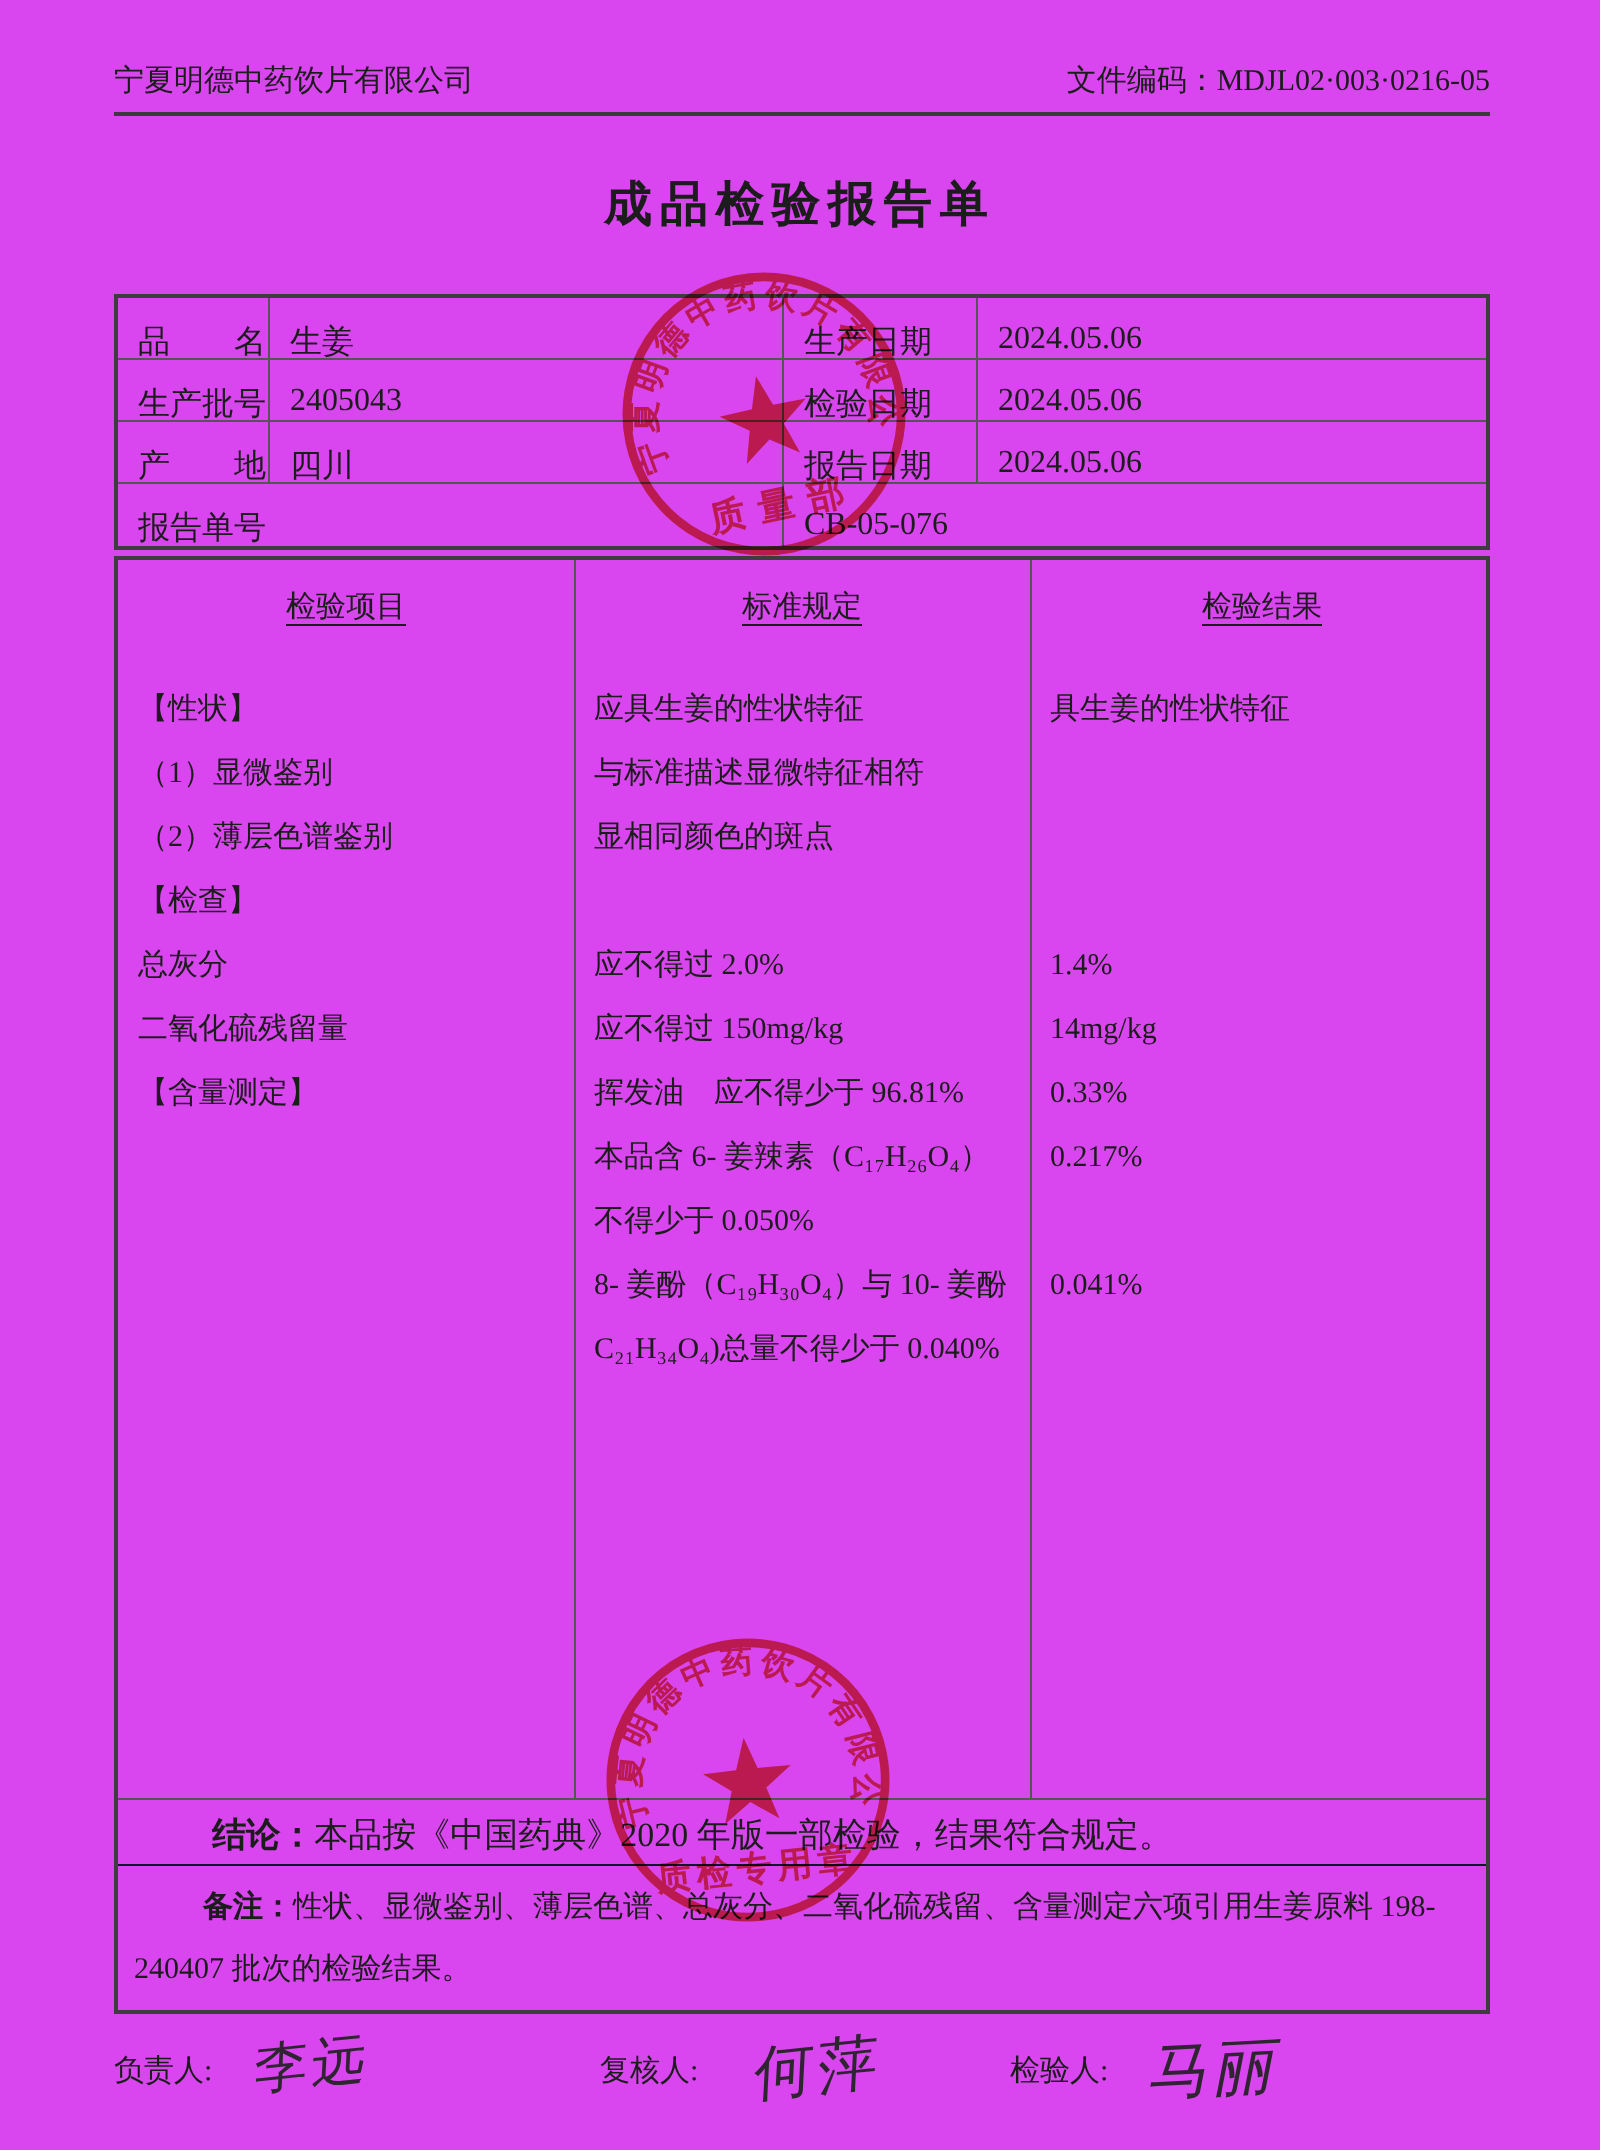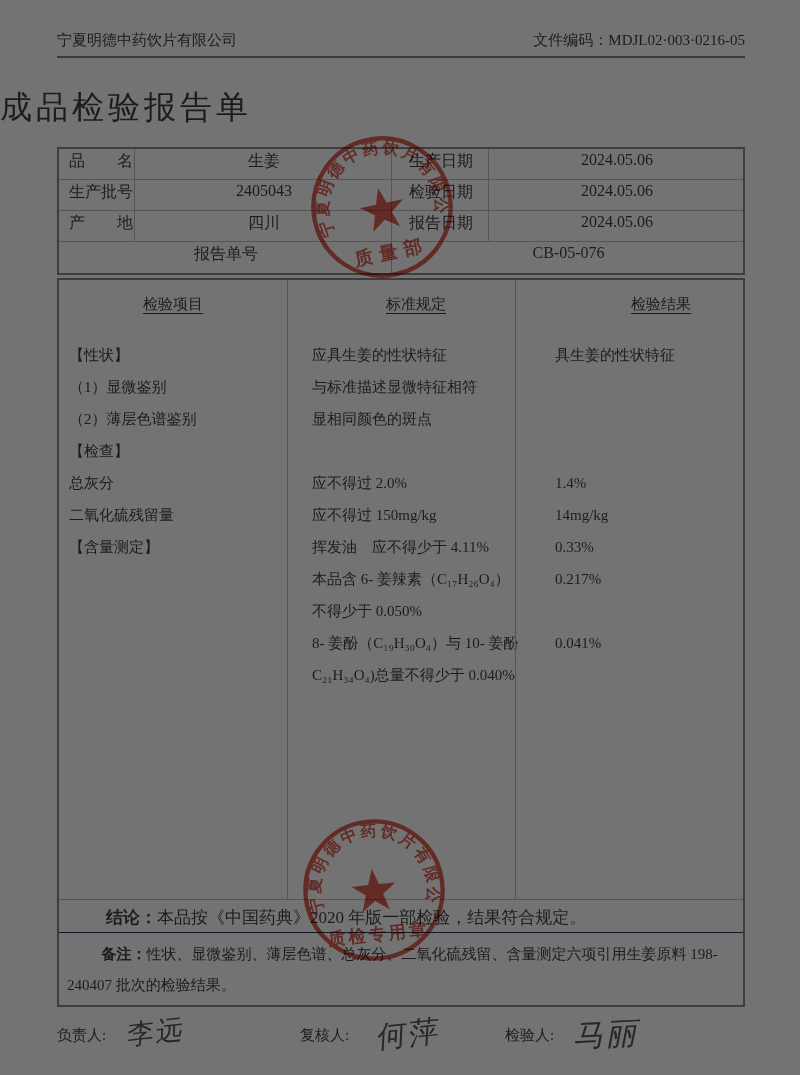--- a/index.html
+++ b/index.html
@@ -1,57 +1,57 @@
 <!DOCTYPE html>
 <html><head>
 <meta charset="utf-8">
 <style>
   * { margin:0; padding:0; box-sizing:border-box; }
   html,body { background:#e9e9e9; }
   .page {
     position:relative; width:800px; height:1075px; margin:0 auto;
-    background:#737373; overflow:hidden;
+    background:#d946ef; overflow:hidden;
     font-family:"Liberation Serif","DejaVu Serif",serif;
     color:#1c1c1c;
   }
   
   .hdr {
     position:absolute; left:57px; width:688px; top:26px; height:32px;
     display:flex; justify-content:space-between; align-items:flex-end;
     border-bottom:2px solid #3a3a3a; padding-bottom:6px; font-size:15px;
   }
   
   .title {
-    position:absolute; left:0; width:100%; top:86px; text-align:left;
-    font-size:32px; font-weight:normal; letter-spacing:4px;
+    position:absolute; left:0; width:100%; top:86px; text-align:center;
+    font-size:24px; font-weight:bold; letter-spacing:4px;
   }
   
   .info {
     position:absolute; left:57px; top:147px; width:688px;
     border:2px solid #3d3d3d; font-size:16px;
     display:grid; grid-template-columns:76px 257px 97px 254px;
     grid-auto-rows:31px;
   }
   .info .cell {
     border-right:1px solid #555; border-bottom:1px solid #555;
-    padding:2px 8px 0 10px; white-space:nowrap; overflow:hidden;text-align:center;
+    padding:12px 8px 0 10px; white-space:nowrap; overflow:hidden;
   }
   .info .cell.lastcol { border-right:none; }
   .info .cell.lastrow { border-bottom:none; }
   .info .span2a { grid-column:1 / span 2; }
   .info .span2b { grid-column:3 / span 2; }
   
   .lower {
     position:absolute; left:57px; top:278px; width:688px;
     border:2px solid #3d3d3d; font-size:15px;
   }
   .mainsec { position:relative; height:620px; border-bottom:1px solid #555; overflow:hidden; }
   .vline { position:absolute; top:0; bottom:0; width:1px; background:#555; }
   .vline.v1 { left:228px; } .vline.v2 { left:456px; }
-  .mrow { display:grid; grid-template-columns:228px 228px 232px; line-height:32px;gap:15px; }
+  .mrow { display:grid; grid-template-columns:228px 228px 232px; line-height:32px; }
   .mrow > div { padding:0 10px; }
   .mhead { margin-top:8px; }
   .mhead > div { text-align:center; }
   .mhead span { text-decoration:underline; text-underline-offset:4px; }
   .gap-top { margin-top:19px; }
   
   .concl { padding:4px 8px 0 8px; height:33px; border-bottom:1px solid #0f172a;
            line-height:28px; font-size:17px; text-indent:2.3em; }
   .remarks { padding:6px 8px 4px 8px; min-height:64px; line-height:31px;
              font-size:15px; text-indent:2.3em; }
@@ -143,21 +143,21 @@
         <div>应不得过 2.0%</div>
         <div>1.4%</div>
       </div>
       <div class="mrow">
         <div>二氧化硫残留量</div>
         <div>应不得过 150mg/kg</div>
         <div>14mg/kg</div>
       </div>
       <div class="mrow">
         <div>【含量测定】</div>
-        <div>挥发油　应不得少于 4.11%</div>
+        <div>挥发油　应不得少于 96.81%</div>
         <div>0.33%</div>
       </div>
       <div class="mrow">
         <div></div>
         <div>本品含 6- 姜辣素（C₁₇H₂₆O₄） 不得少于 0.050%</div>
         <div>0.217%</div>
       </div>
       <div class="mrow">
         <div></div>
         <div>8- 姜酚（C₁₉H₃₀O₄）与 10- 姜酚 C₂₁H₃₄O₄)总量不得少于 0.040%</div>

